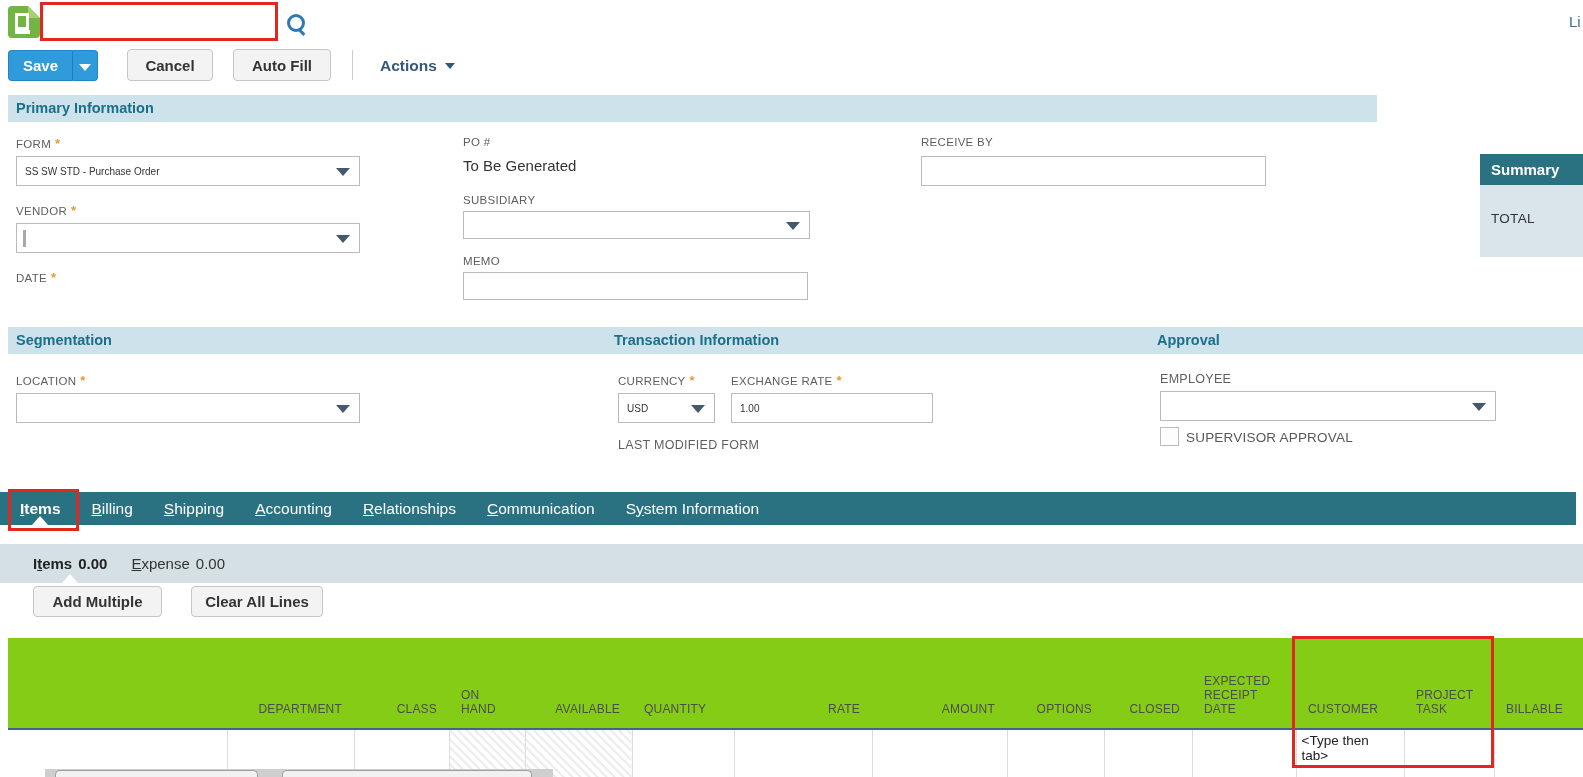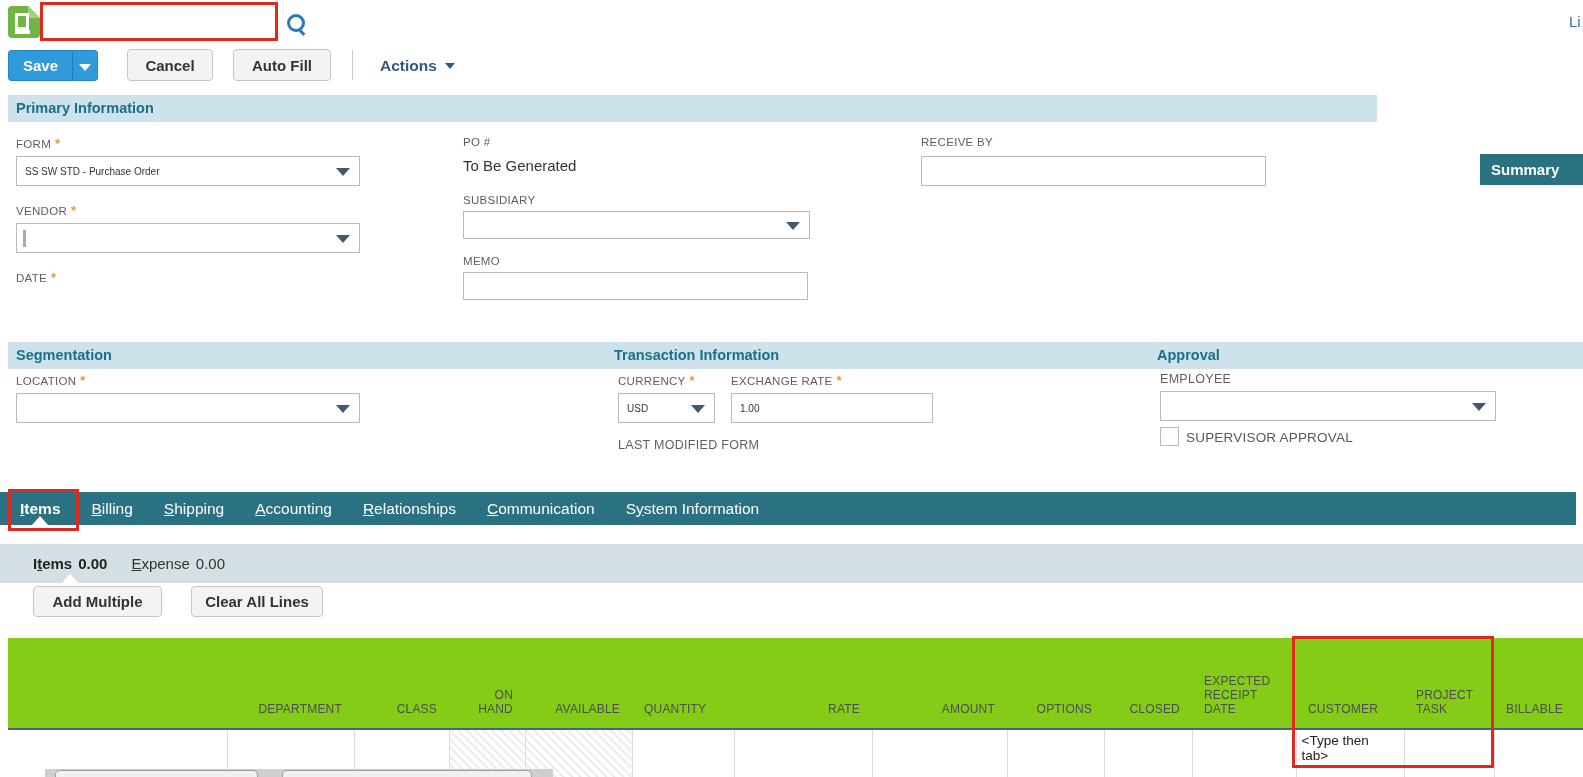--- a/index.html
+++ b/index.html
@@ -28,21 +28,21 @@
   .btn-gray{background:#f3f3f3;border:1px solid #c6c6c6;color:#333;position:absolute;height:32px;}
   .btn-cancel{left:127px;top:49px;width:86px;}
   .btn-autofill{left:233px;top:49px;width:98px;}
   .vsep{position:absolute;left:352px;top:50px;width:1px;height:30px;background:#ccc;}
   .actions{position:absolute;left:380px;top:57px;font-size:15.5px;font-weight:bold;color:#33587b;cursor:pointer;}
   .caret-d{display:inline-block;width:0;height:0;border-left:5px solid transparent;border-right:5px solid transparent;border-top:6px solid #33587b;margin-left:8px;vertical-align:2px;}
   
   .secbar{position:absolute;height:27px;background:#cde2eb;line-height:27px;font-size:14.5px;font-weight:bold;color:#1a6f8a;}
   .secbar .t{position:absolute;top:0;}
   .secbar-primary{left:8px;top:95px;width:1369px;}
-  .secbar-2{left:8px;top:342px;width:1575px;}
+  .secbar-2{left:8px;top:327px;width:1575px;}
   
   .flabel{position:absolute;font-size:11.5px;color:#5e5e5e;letter-spacing:.3px;white-space:nowrap;}
   .req{color:#e39b35;font-weight:bold;font-size:13px;margin-left:4px;}
   .select,.textbox{position:absolute;box-sizing:border-box;background:#fff;border:1px solid #b9bcbe;font-size:10px;color:#333;}
   .select .val{position:absolute;left:8px;top:50%;transform:translateY(-50%);white-space:nowrap;}
   .textbox .val{position:absolute;left:8px;top:50%;transform:translateY(-50%);white-space:nowrap;}
   .dd-caret{position:absolute;right:9px;top:50%;margin-top:-3px;width:0;height:0;border-left:7px solid transparent;border-right:7px solid transparent;border-top:8px solid #44596e;}
   .txtcursor{position:absolute;left:6px;top:6px;width:3px;height:17px;background:#a9a9a9;}
   .static-val{position:absolute;font-size:15px;color:#333;}
   .checkbox{position:absolute;width:19px;height:19px;box-sizing:border-box;border:1px solid #b9bcbe;background:#fdfdfd;}
@@ -110,20 +110,23 @@
 
   <div class="flabel" style="left:463px;top:136px">PO #</div>
   <div class="static-val" style="left:463px;top:157px">To Be Generated</div>
 
   <div class="flabel" style="left:921px;top:136px">RECEIVE BY</div>
   <div class="textbox" style="left:921px;top:156px;width:345px;height:30px">
       <span class="val"></span>
     </div>
 
   <div class="summary-head">Summary</div>
+  <div class="summary-body">
+      <span class="summary-total">TOTAL</span>
+    </div>
 
   <div class="flabel" style="left:16px;top:203px"><span>VENDOR</span><span class="req">*</span></div>
   <div class="select" style="left:16px;top:223px;width:344px;height:30px">
       <span class="txtcursor"></span>
       <span class="val"></span>
       <span class="dd-caret"></span>
     </div>
 
   <div class="flabel" style="left:463px;top:194px">SUBSIDIARY</div>
   <div class="select" style="left:463px;top:211px;width:347px;height:28px">
@@ -225,21 +228,21 @@
         <col style="width: 104px;">
         <col style="width: 108px;">
         <col style="width: 90px;">
         <col style="width: 89px;">
       </colgroup>
     <thead>
         <tr id="items-thead-row">
           <th style="text-align: left;"></th>
           <th style="text-align: right;">DEPARTMENT</th>
           <th style="text-align: right;">CLASS</th>
-          <th style="text-align: right;">ON HAND</th>
+          <th style="text-align: left;">ON HAND</th>
           <th style="text-align: right;">AVAILABLE</th>
           <th style="text-align: left;">QUANTITY</th>
           <th style="text-align: right;">RATE</th>
           <th style="text-align: right;">AMOUNT</th>
           <th style="text-align: right;">OPTIONS</th>
           <th style="text-align: right;">CLOSED</th>
           <th style="text-align: left;">EXPECTED RECEIPT DATE</th>
           <th style="text-align: left;">CUSTOMER</th>
           <th style="text-align: left;">PROJECT TASK</th>
           <th style="text-align: left;">BILLABLE</th>

